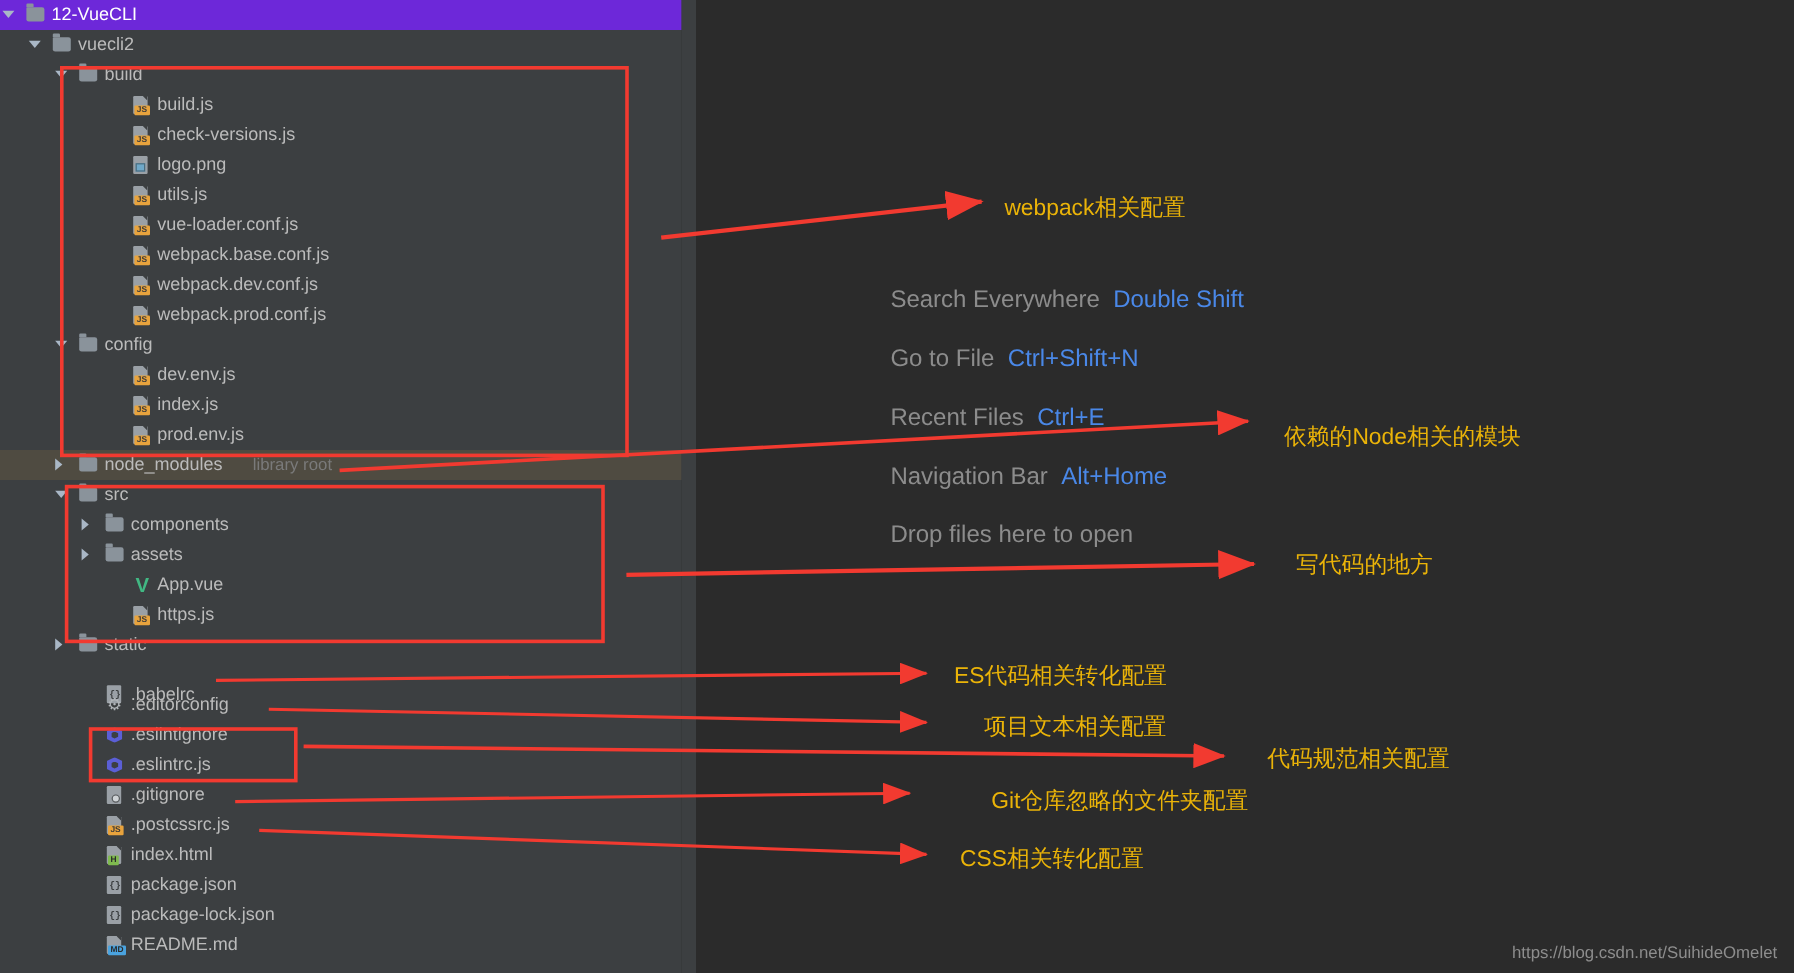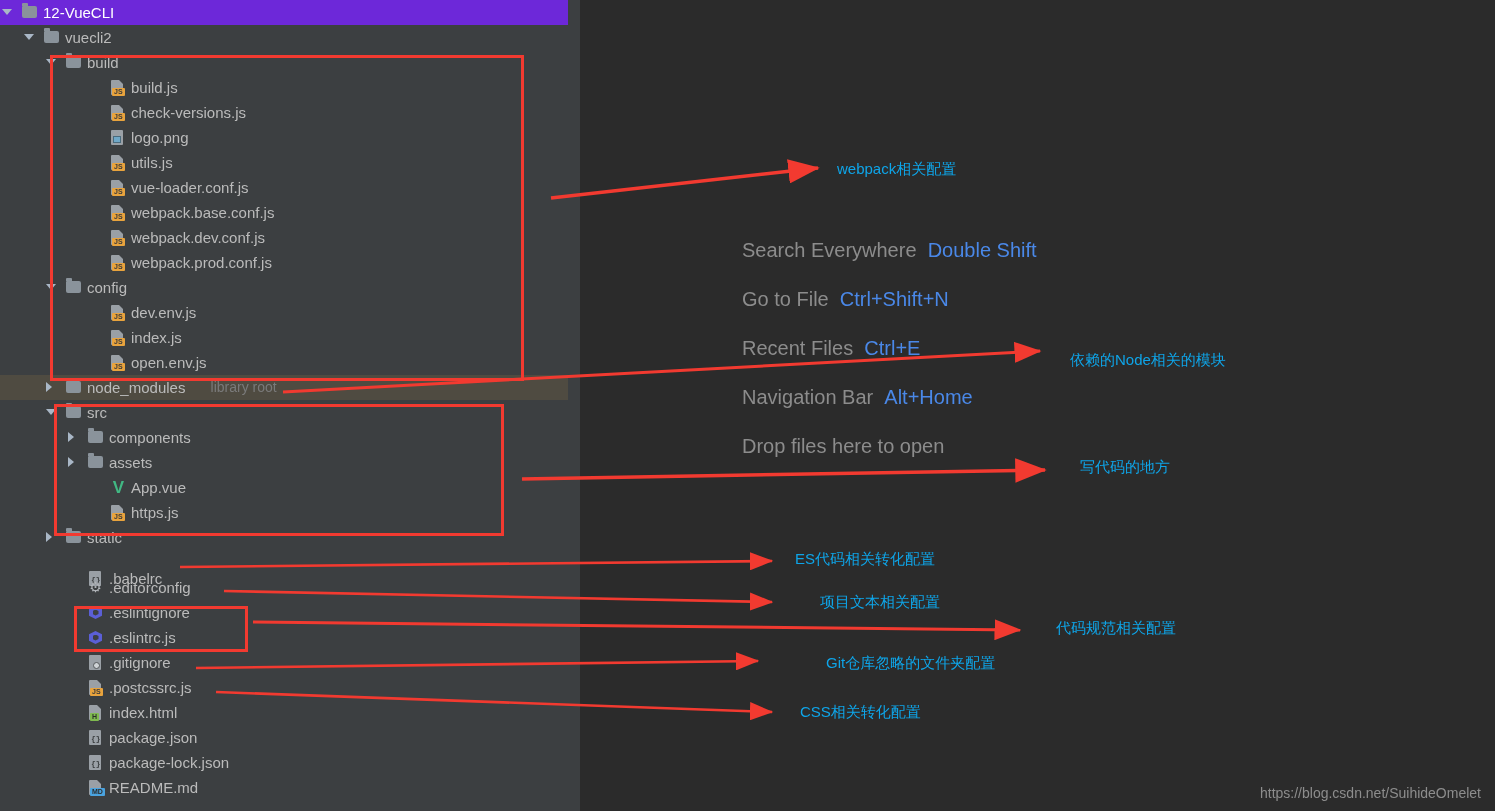--- a/index.html
+++ b/index.html
@@ -151,22 +151,22 @@
   
   .hint{
     position:absolute;white-space:nowrap;
     font-size:20px;color:#8c8c8c;
   }
   .hint .key{color:#4a88e8;}
 
   
   .overlay{position:absolute;left:0;top:0;width:1495px;height:811px;pointer-events:none;}
   .note{
-    position:absolute;white-space:nowrap;color:#0ea5e9;
-    font-size:15px;font-family:"Liberation Sans","DejaVu Sans",sans-serif;
+    position:absolute;white-space:nowrap;color:#eab308;
+    font-size:19px;font-family:"Liberation Sans","DejaVu Sans",sans-serif;
   }
   .redbox{
     position:absolute;border:3px solid #f23a30;box-sizing:border-box;
   }
   .watermark{
     position:absolute;right:14px;bottom:10px;
     color:#8d8d8d;font-size:14px;white-space:nowrap;
   }
 </style>
 </head>
@@ -279,21 +279,21 @@
             <span class="page"></span>
             <span class="badge js">JS</span>
           </span>
           <span class="label" style="left: 131px;">index.js</span>
         </div>
         <div class="row" style="top: 0px;">
           <span class="ico" style="left: 110px;">
             <span class="page"></span>
             <span class="badge js">JS</span>
           </span>
-          <span class="label" style="left: 131px;">open.env.js</span>
+          <span class="label" style="left: 131px;">prod.env.js</span>
         </div>
         <div class="row libroot" style="top: 0px;">
           <span class="arrow right" style="left: 46px;">
             <i></i>
           </span>
           <span class="ico" style="left: 66px;">
             <span class="folder"></span>
           </span>
           <span class="label" style="left: 87px;">node_modules</span>
           <span class="label sub" style="left: 194.6px; position: absolute; margin-left: 0px; padding-left: 16px;">library root</span>

